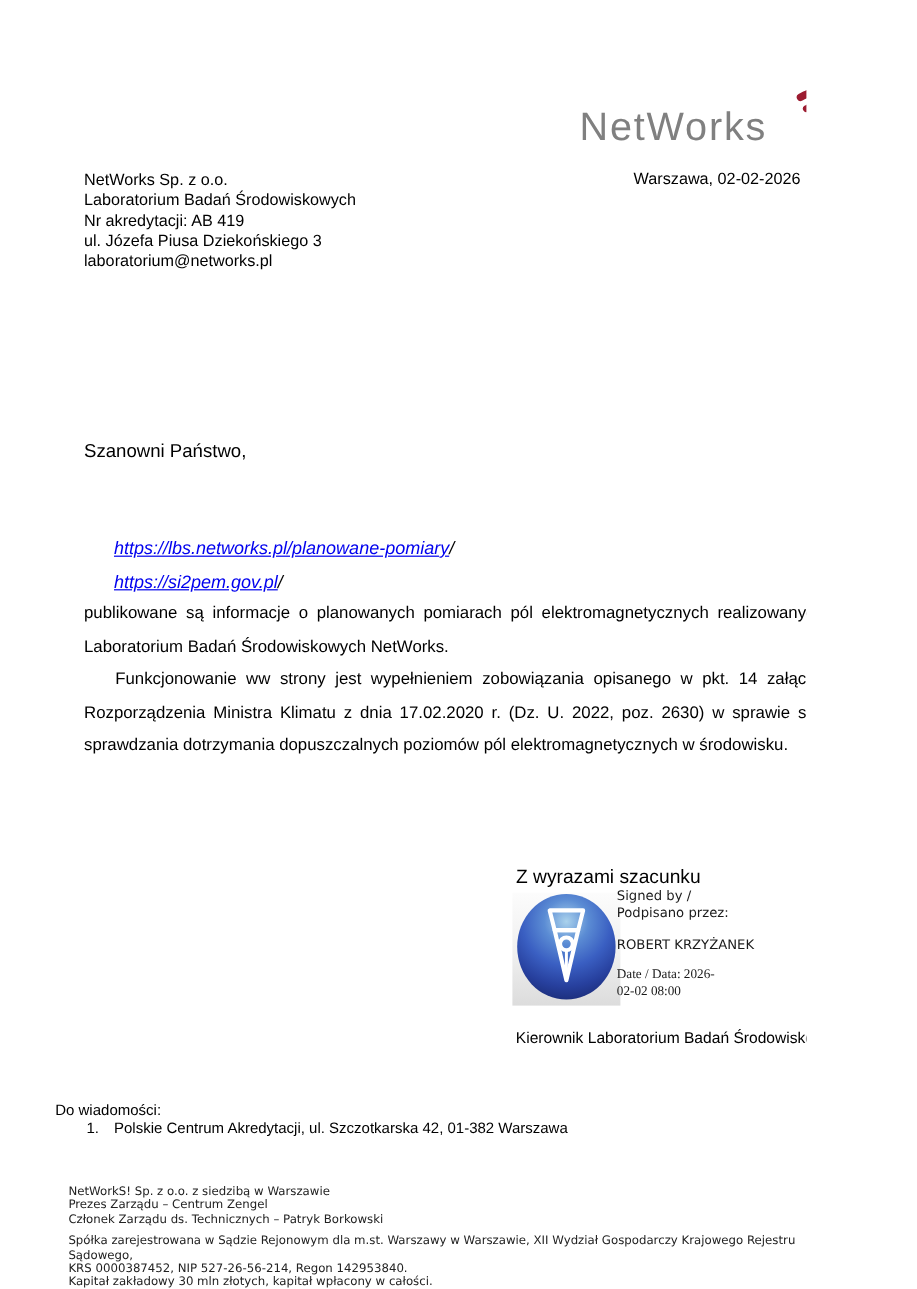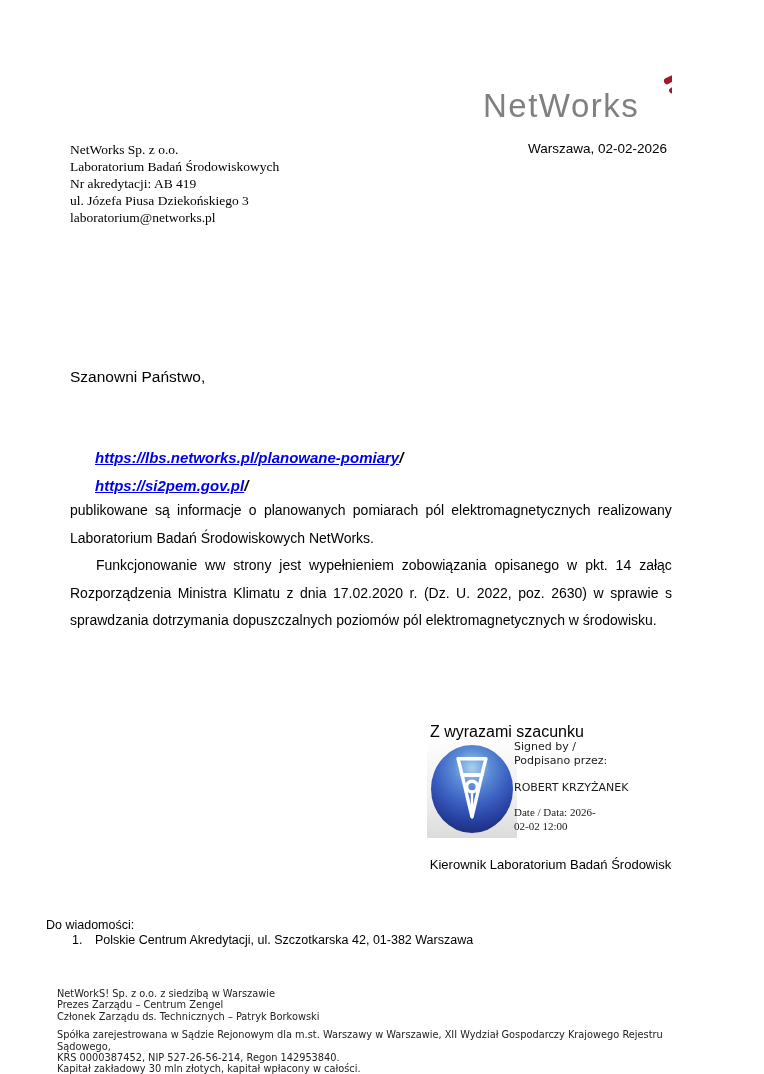--- a/index.html
+++ b/index.html
@@ -7,26 +7,26 @@
     position:relative;width:672px;height:1074px;background:#ffffff;overflow:hidden;
     font-family:"Liberation Sans", sans-serif;color:#000;
   }
   
   .logo-text{
     position:absolute;left:483px;top:89px;font-size:33px;line-height:1;
     color:#808080;letter-spacing:1.5px;font-weight:500;
   }
   .logo-mark{position:absolute;left:661px;top:70px;width:47px;height:49px;}
   
-  .sender{position:absolute;left:70px;top:141px;font-size:13.5px;line-height:17px;font-family:Liberation Serif, serif;}
+  .sender{position:absolute;left:70px;top:141px;font-size:13.5px;line-height:17px;}
   .dateline{position:absolute;left:528px;top:141px;font-size:13.5px;}
   
   .salutation{position:absolute;left:70px;top:368px;font-size:15.5px;}
   .intro{position:absolute;left:95px;top:421px;font-size:15.5px;}
-  .link-line{position:absolute;left:95px;font-size:15px;font-weight:bold;font-style:italic;}
+  .link-line{position:absolute;left:95px;font-size:15px;font-weight:normal;font-style:italic;}
   .link-1{top:449px;}
   .link-2{top:477px;}
   .link-line a{color:#0000ee;text-decoration:underline;}
   .link-line .slash{color:#000;text-decoration:none;}
   .bodytext{position:absolute;left:70px;top:497px;width:658px;
     font-size:14px;line-height:27.6px;text-align:justify;}
   .bodytext p{margin:0;}
   .bodytext p.indent{text-indent:26px;}
   
   .closing{position:absolute;left:430px;top:723px;font-size:16px;}
@@ -109,21 +109,21 @@
   </div>
 
   <div class="sig-text">
     <div>
       <div>Signed by /</div>
       <div>Podpisano przez:</div>
     </div>
     <div class="sig-name">ROBERT KRZYŻANEK</div>
     <div class="sig-date">
       <div>Date / Data: 2026-</div>
-      <div>02-02 12:00</div>
+      <div>02-02 08:00</div>
     </div>
   </div>
 
   <div class="role">Kierownik Laboratorium Badań Środowiskowych</div>
 
   <div class="cc-label">Do wiadomości:</div>
   <div class="cc-item">
     <span class="cc-num">1.</span>
     <span>Polskie Centrum Akredytacji, ul. Szczotkarska 42, 01-382 Warszawa</span>
   </div>

